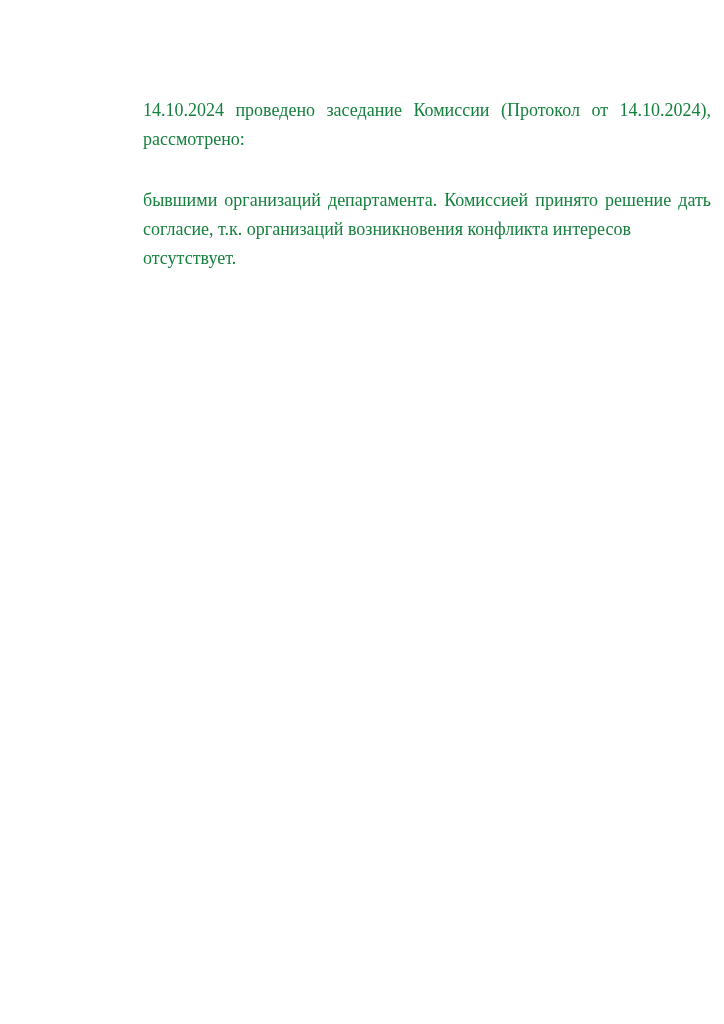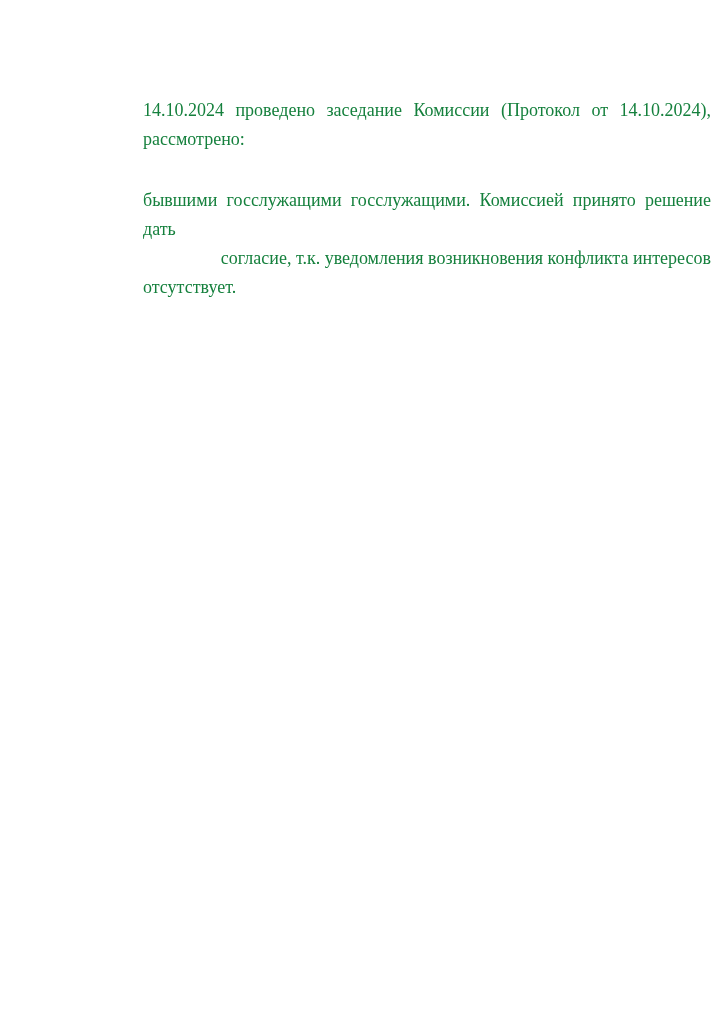--- a/index.html
+++ b/index.html
@@ -25,21 +25,21 @@
   .para {
     margin: 0;
     font-size: 18px;
     line-height: 29px;
   }
   .para-2 {
     margin-top: 32px;
   }
   .line {
     display: block;
-    text-align: right;
+    text-align: left;
     text-align-last: left;
   }
   .line.justify {
     text-align: justify;
     text-align-last: justify;
   }
   .line.indent {
     padding-left: 47px;
   }
 </style>
@@ -48,18 +48,18 @@
 
 <div class="page">
   <div class="content">
 
     <p class="para">
       <span class="line justify">14.10.2024 проведено заседание Комиссии (Протокол от 14.10.2024),</span>
       <span class="line">рассмотрено:</span>
     </p>
 
     <p class="para para-2">
-      <span class="line justify">бывшими госслужащими госслужащими. Комиссией принято решение дать</span>
-      <span class="line">согласие, т.к. уведомления возникновения конфликта интересов отсутствует.</span>
+      <span class="line justify">бывшими организаций департамента. Комиссией принято решение дать</span>
+      <span class="line">согласие, т.к. организаций возникновения конфликта интересов отсутствует.</span>
     </p>
 
   </div>
 </div>
 
 </body></html>

